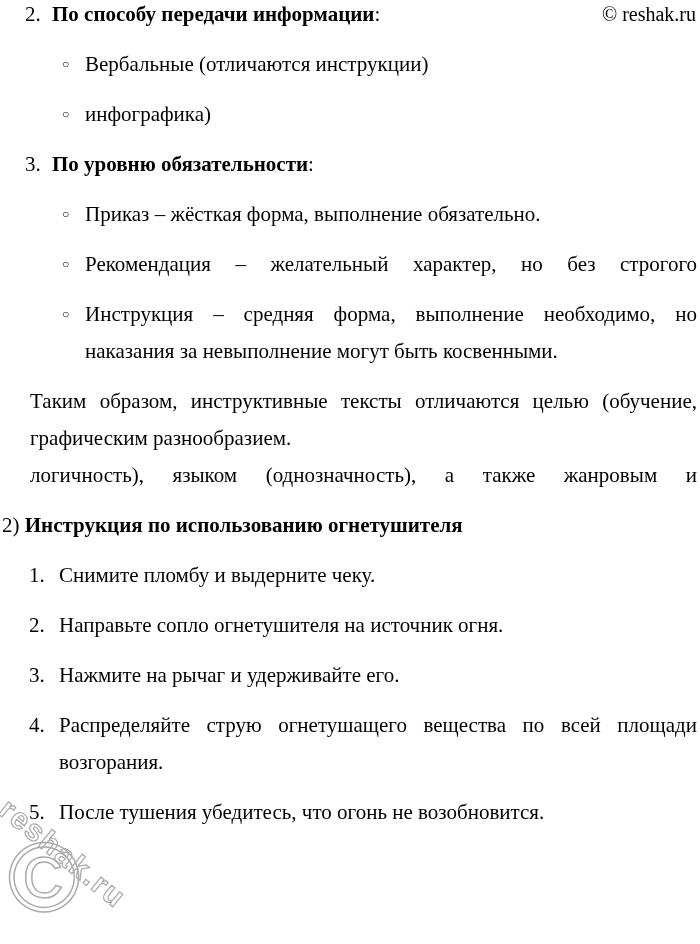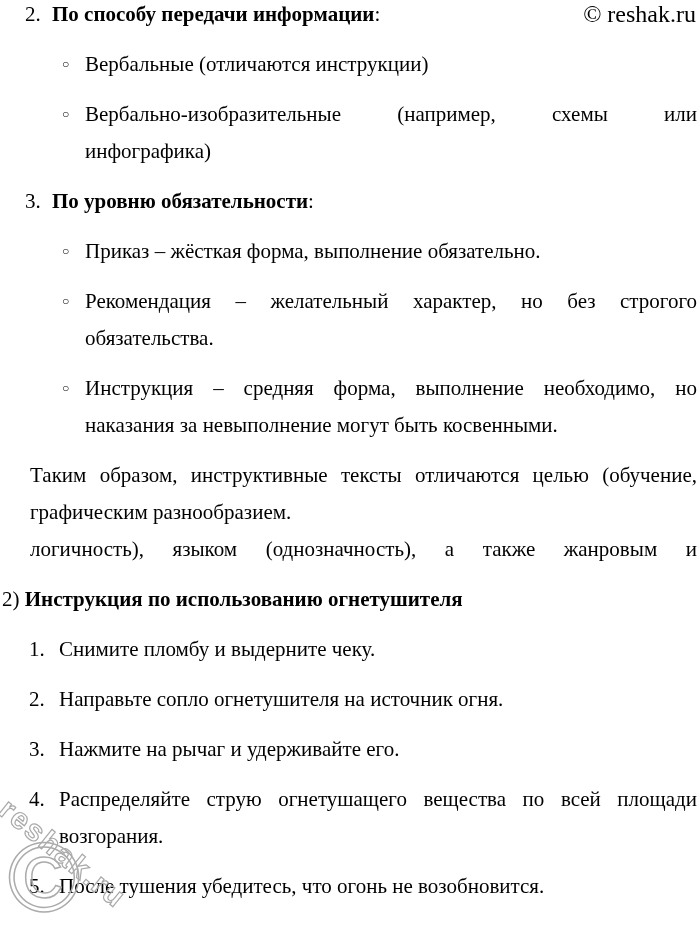--- a/index.html
+++ b/index.html
@@ -54,21 +54,21 @@
 
   .line { text-align: left; height: 37px; overflow: hidden; }
   .line.just { text-align: justify; text-align-last: justify; }
 
   b, .bold { font-weight: bold; }
 
   .copyright {
     position: absolute;
     top: 2px;
     right: 4px;
-    font-size: 24px;
+    font-size: 20px;
     line-height: 24px;
     white-space: nowrap;
   }
 
   .wm-text {
     position: absolute;
     left: 14px;
     top: 792px;
     font-family: "Liberation Sans", "DejaVu Sans", sans-serif;
     font-size: 30px;
@@ -100,32 +100,30 @@
 <div class="copyright">© reshak.ru</div>
 
 <div id="doc">
     <div class="text-block numbered-l1"><span class="marker">2.</span><b>По способу передачи информации</b><span>:</span></div>
     <div class="text-block bullet">
       <span class="marker">○</span>
       <div class="line">Вербальные (отличаются инструкции)</div>
     </div>
     <div class="text-block bullet">
       <span class="marker">○</span>
-      <div class="line just">Вербально-изобразительные (например, схемы или</div>
       <div class="line">инфографика)</div>
     </div>
     <div class="text-block numbered-l1"><span class="marker">3.</span><b>По уровню обязательности</b><span>:</span></div>
     <div class="text-block bullet">
       <span class="marker">○</span>
       <div class="line">Приказ – жёсткая форма, выполнение обязательно.</div>
     </div>
     <div class="text-block bullet">
       <span class="marker">○</span>
       <div class="line just">Рекомендация – желательный характер, но без строгого</div>
-      <div class="line">обязательства.</div>
     </div>
     <div class="text-block bullet">
       <span class="marker">○</span>
       <div class="line just">Инструкция – средняя форма, выполнение необходимо, но</div>
       <div class="line">наказания за невыполнение могут быть косвенными.</div>
     </div>
     <div class="text-block paragraph">
       <div class="line just">Таким образом, инструктивные тексты отличаются целью (обучение,</div>
       <div class="line">графическим разнообразием.</div>
       <div class="line just">логичность), языком (однозначность), а также жанровым и</div>

